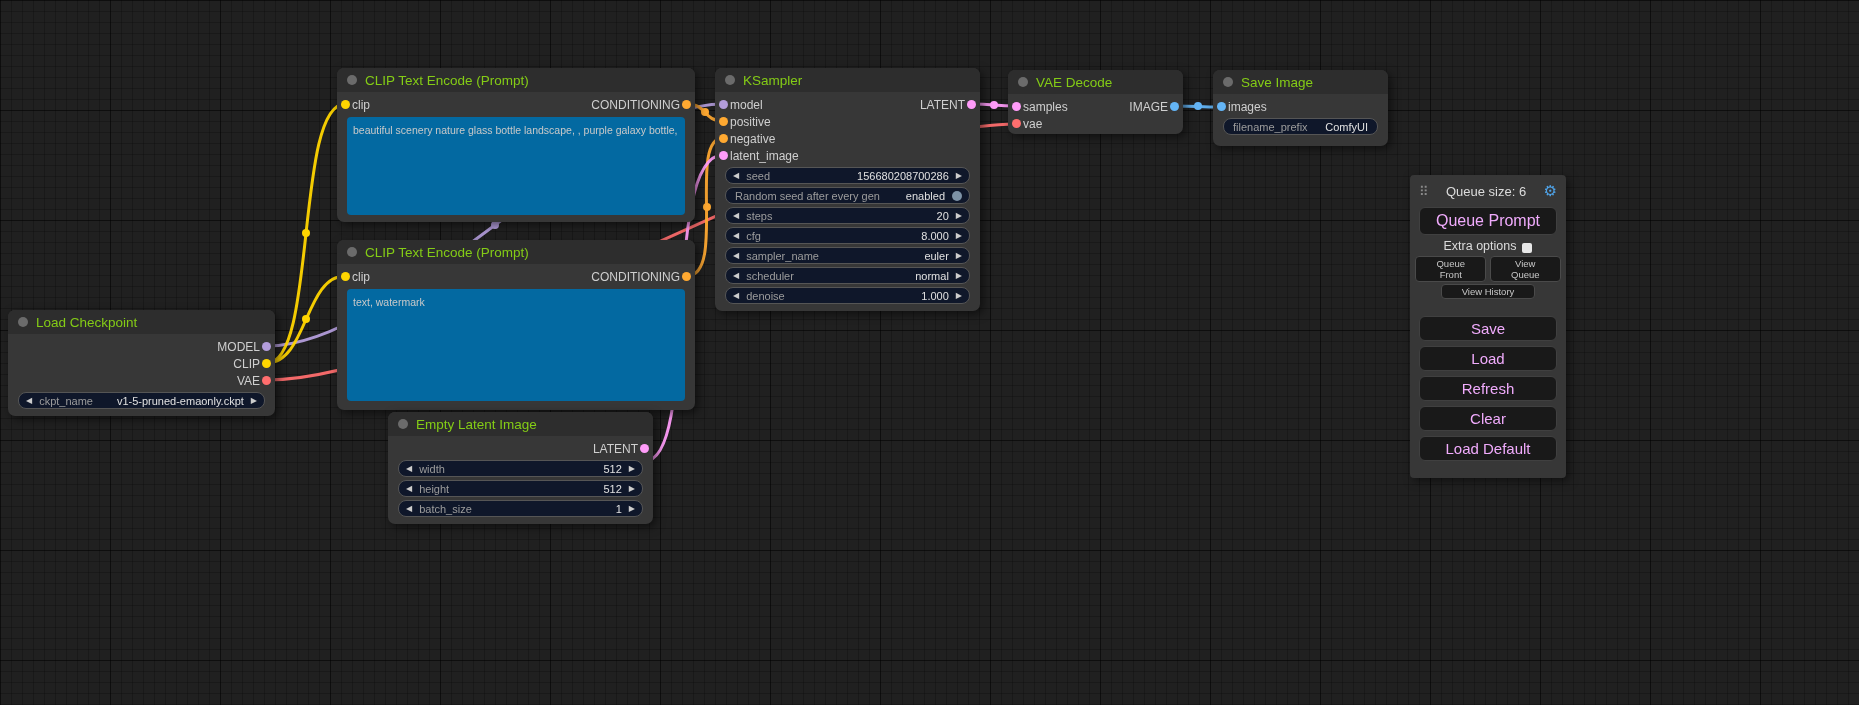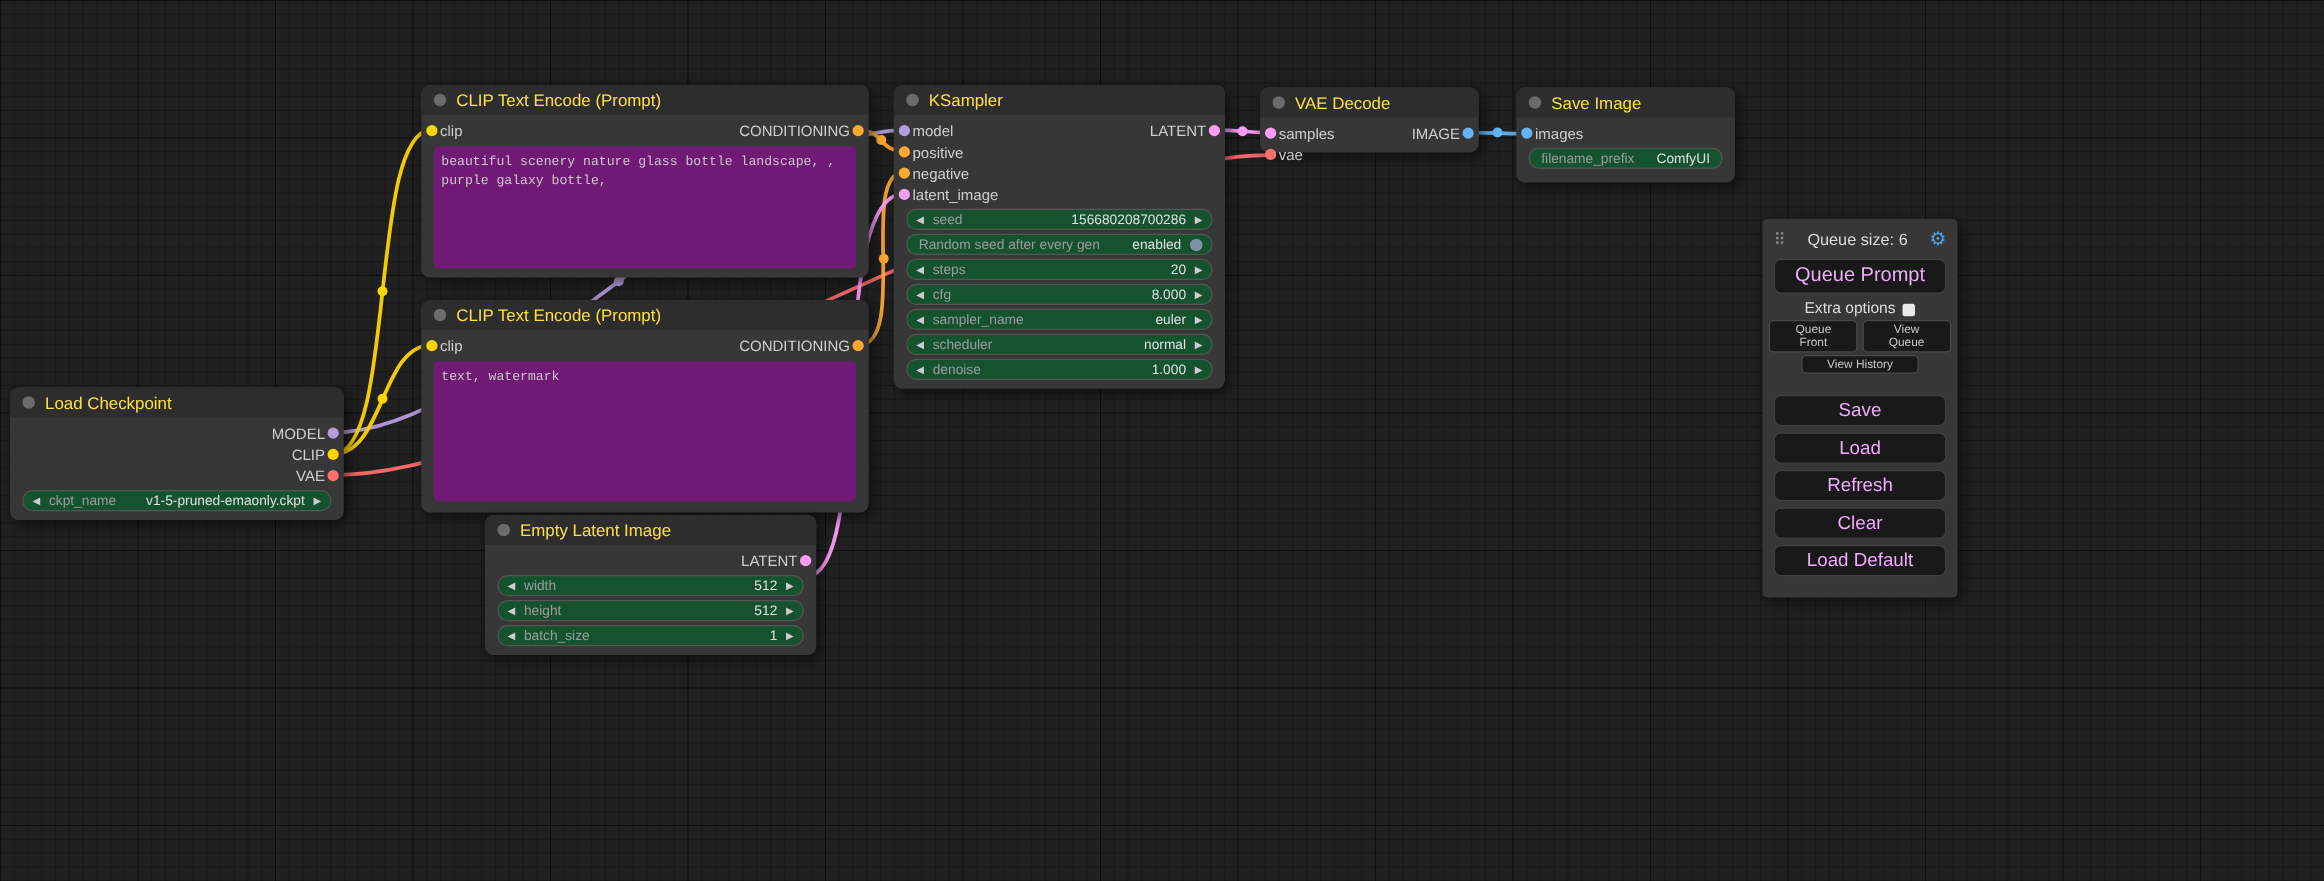--- a/index.html
+++ b/index.html
@@ -14,43 +14,43 @@
       linear-gradient(90deg, rgba(0,0,0,0.22) 1px, transparent 1px);
     background-size:110px 110px,110px 110px,11px 11px,11px 11px;
   }
   .wires{position:absolute;left:0;top:0;pointer-events:none;}
   .wires path{fill:none;stroke-width:3;opacity:0.95;}
 
   .node{position:absolute;background:#373737;border-radius:7px;
         box-shadow:3px 3px 10px rgba(0,0,0,0.55);color:#c0c0c0;}
   .node-header{height:24px;background:#2d2d2d;border-radius:7px 7px 0 0;
         display:flex;align-items:center;padding:0 10px;gap:8px;
-        color:#fde047;font-size:13.5px;}
+        color:#84cc16;font-size:13.5px;}
   .collapse-dot{width:10px;height:10px;border-radius:50%;background:#6b6b6b;flex:none;}
   .rows{padding-top:4px;}
   .row{position:relative;height:17px;display:flex;align-items:center;
        padding:0 15px;font-size:12px;color:#cfcfcf;gap:28px;}
   .row .right{margin-left:auto;}
   .pin{position:absolute;top:50%;width:9px;height:9px;margin-top:-4.5px;border-radius:50%;}
   .pin.in{left:4px;} .pin.out{right:4px;}
   .pin.model{background:#B39DDB}.pin.clip{background:#FFD500}.pin.vae{background:#FF6E6E}
   .pin.cond{background:#FFA931}.pin.latent{background:#FF9CF9}.pin.image{background:#64B5F6}
 
-  .widget{height:15px;background:#14532d;border:1px solid #555;border-radius:8px;
+  .widget{height:15px;background:#0f172a;border:1px solid #555;border-radius:8px;
           margin:3px 10px;display:flex;align-items:center;padding:0 7px;
           font-size:11px;color:#9c9c9c;}
   .widget .arr{color:#cdcdcd;font-size:8px;line-height:1;flex:none;}
   .widget .wlabel{margin-left:7px;color:#9c9c9c;white-space:nowrap;}
   .widget .wvalue{margin-left:auto;margin-right:7px;color:#e0e0e0;white-space:nowrap;}
   .widget.no-arrows .wlabel{margin-left:2px;}
   .widget.no-arrows .wvalue{margin-right:2px;text-align:center;}
   .knob{width:10px;height:10px;border-radius:50%;background:#7e93a7;flex:none;margin-left:5px;}
 
-  .prompt{margin:4px 10px;background:#701a75;border-radius:4px;padding:6px;
-          font-family:Liberation Mono, monospace;font-size:10.5px;line-height:1.4;
+  .prompt{margin:4px 10px;background:#0369a1;border-radius:4px;padding:6px;
+          font-family:Liberation Sans, sans-serif;font-size:10.5px;line-height:1.4;
           color:#c9c9c9;white-space:pre-wrap;overflow:hidden;}
 
   .menu{position:absolute;left:1410px;top:175px;width:156px;background:#373737;
         border-radius:4px;box-shadow:3px 3px 10px rgba(0,0,0,0.5);
         padding:7px 9px 12px;box-sizing:border-box;color:#ddd;}
   .menu-header{display:flex;align-items:center;height:18px;}
   .drag{color:#8a8a8a;font-size:13px;cursor:move;}
   .qsize{flex:1;text-align:center;font-size:13px;color:#dcdcdc;}
   .gear{color:#4fa3e8;font-size:15px;cursor:pointer;}
   .btn{display:block;width:100%;box-sizing:border-box;background:#191919;color:#f0abfc;
@@ -244,21 +244,21 @@
       <span class="arr">▶</span>
     </div>
     <div class="widget">
       <span class="arr">◀</span>
       <span class="wlabel">denoise</span>
       <span class="wvalue">1.000</span>
       <span class="arr">▶</span>
     </div>
   </div>
 
-  <div class="node" style="left:1008px;top:70px;width:175px;height:52px;">
+  <div class="node" style="left:1008px;top:70px;width:175px;height:64px;">
     <div class="node-header">
       <span class="collapse-dot"></span>
       <span>VAE Decode</span>
     </div>
     <div class="rows">
       <div class="row">
         <span class="pin in latent"></span>
         <span>samples</span>
         <span class="right">IMAGE</span>
         <span class="pin out image"></span>

